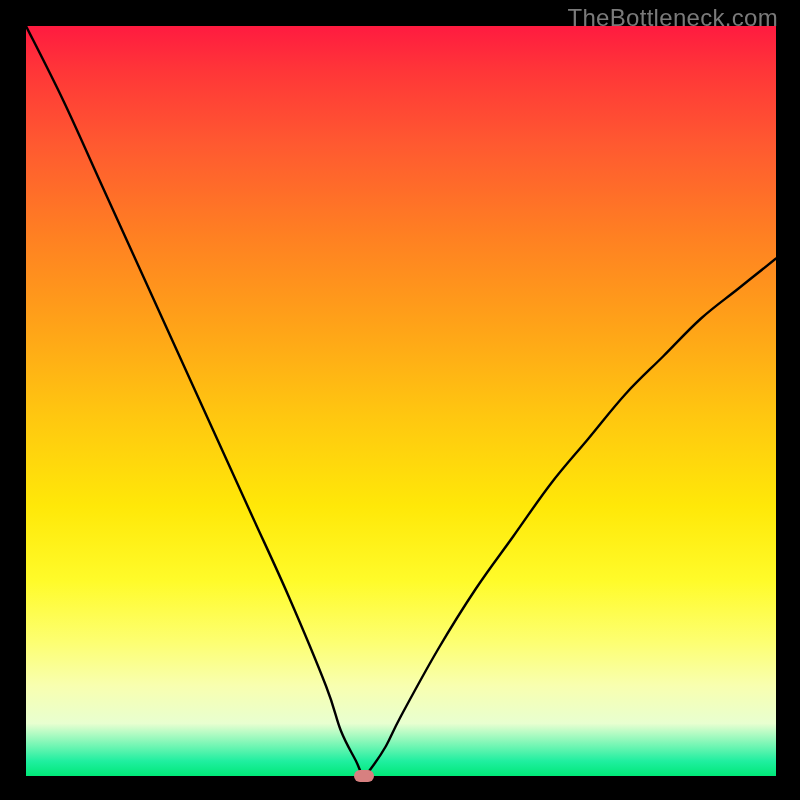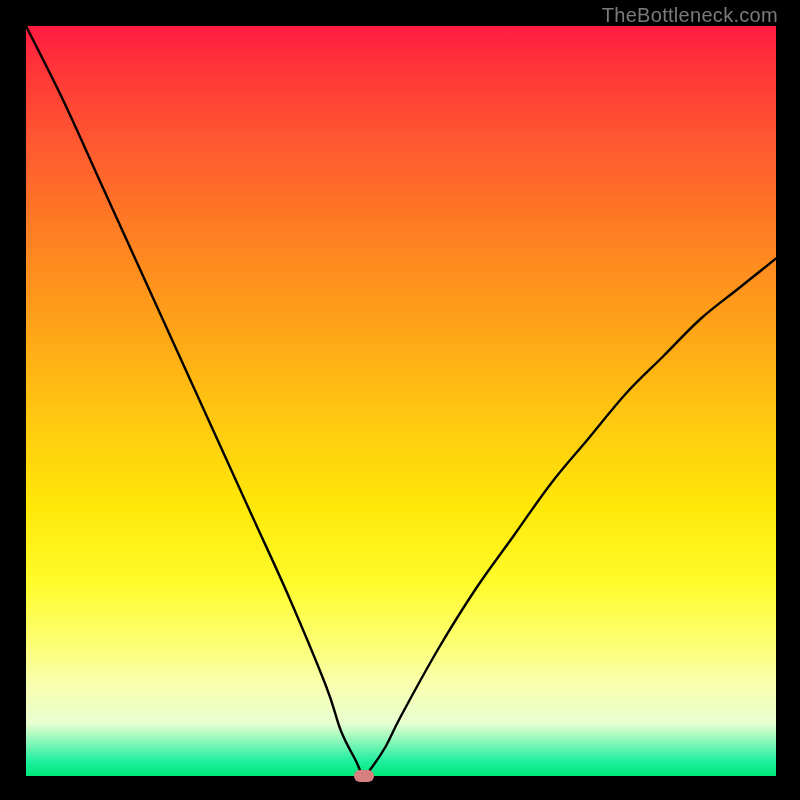--- a/index.html
+++ b/index.html
@@ -46,21 +46,21 @@
     height: 12px;
     border-radius: 6px;
     background: #d78080;
     transform: translate(-50%, -50%);
   }
   .watermark {
     position: absolute;
     top: 4px;
     right: 22px;
     color: #7a7a7a;
-    font-size: 20px;
+    font-size: 24px;
     font-weight: 500;
     letter-spacing: 0.3px;
   }
 </style>
 </head>
 <body>
 
 <div class="watermark">TheBottleneck.com</div>
 
 <div class="plot-area">

